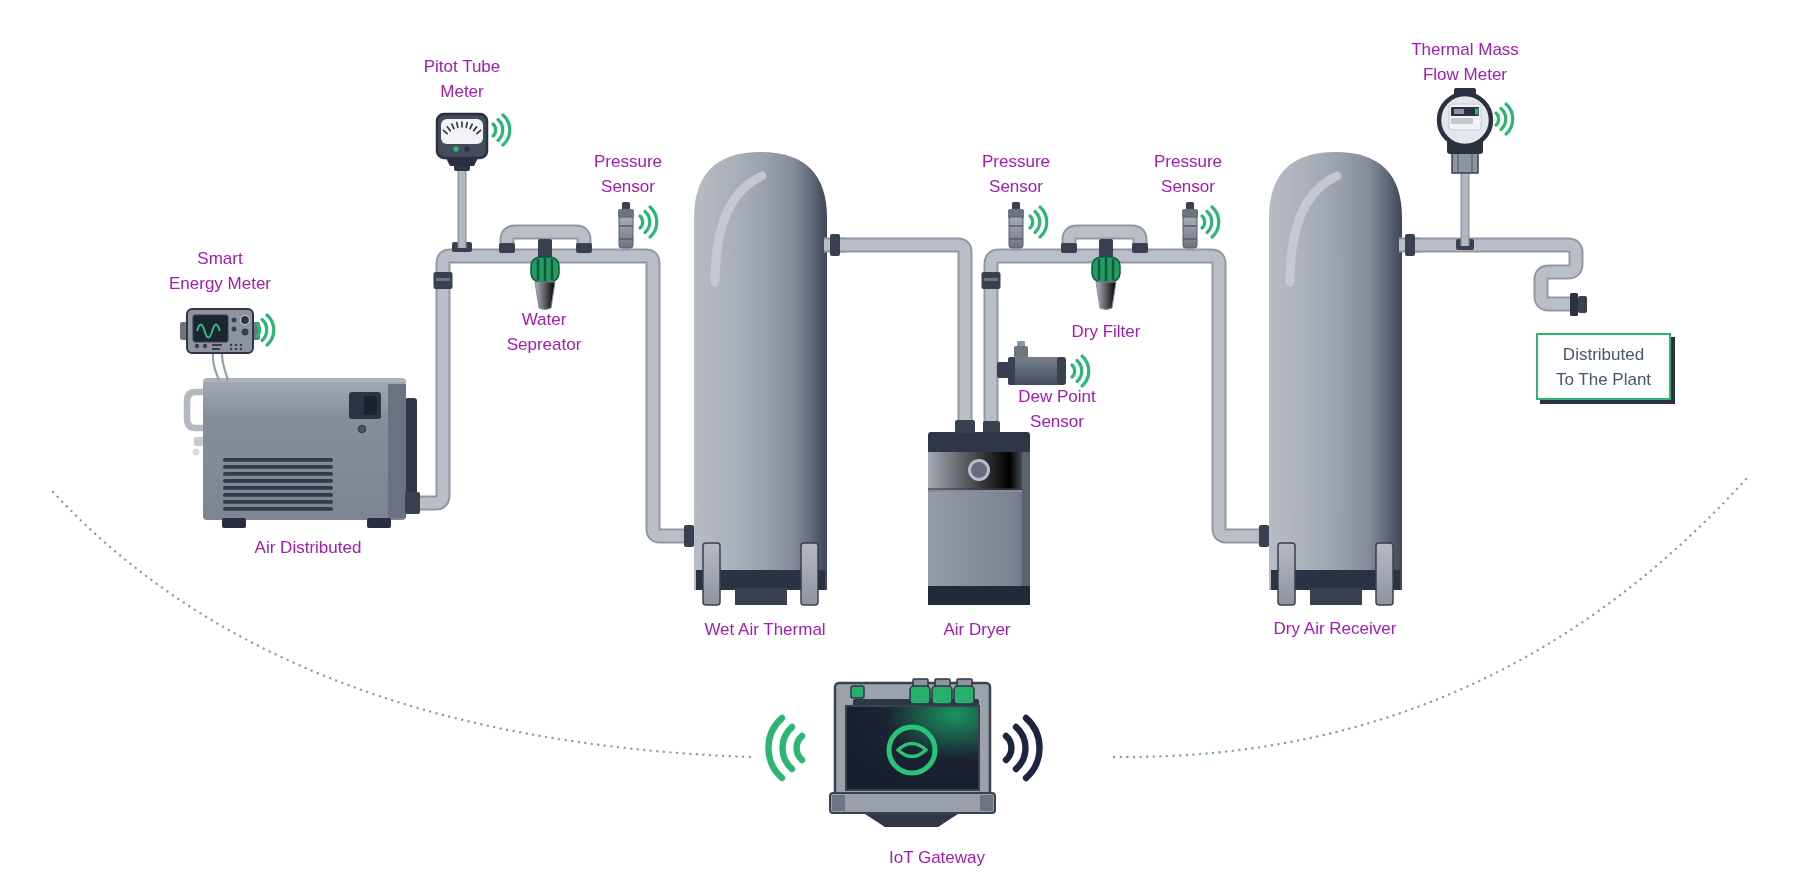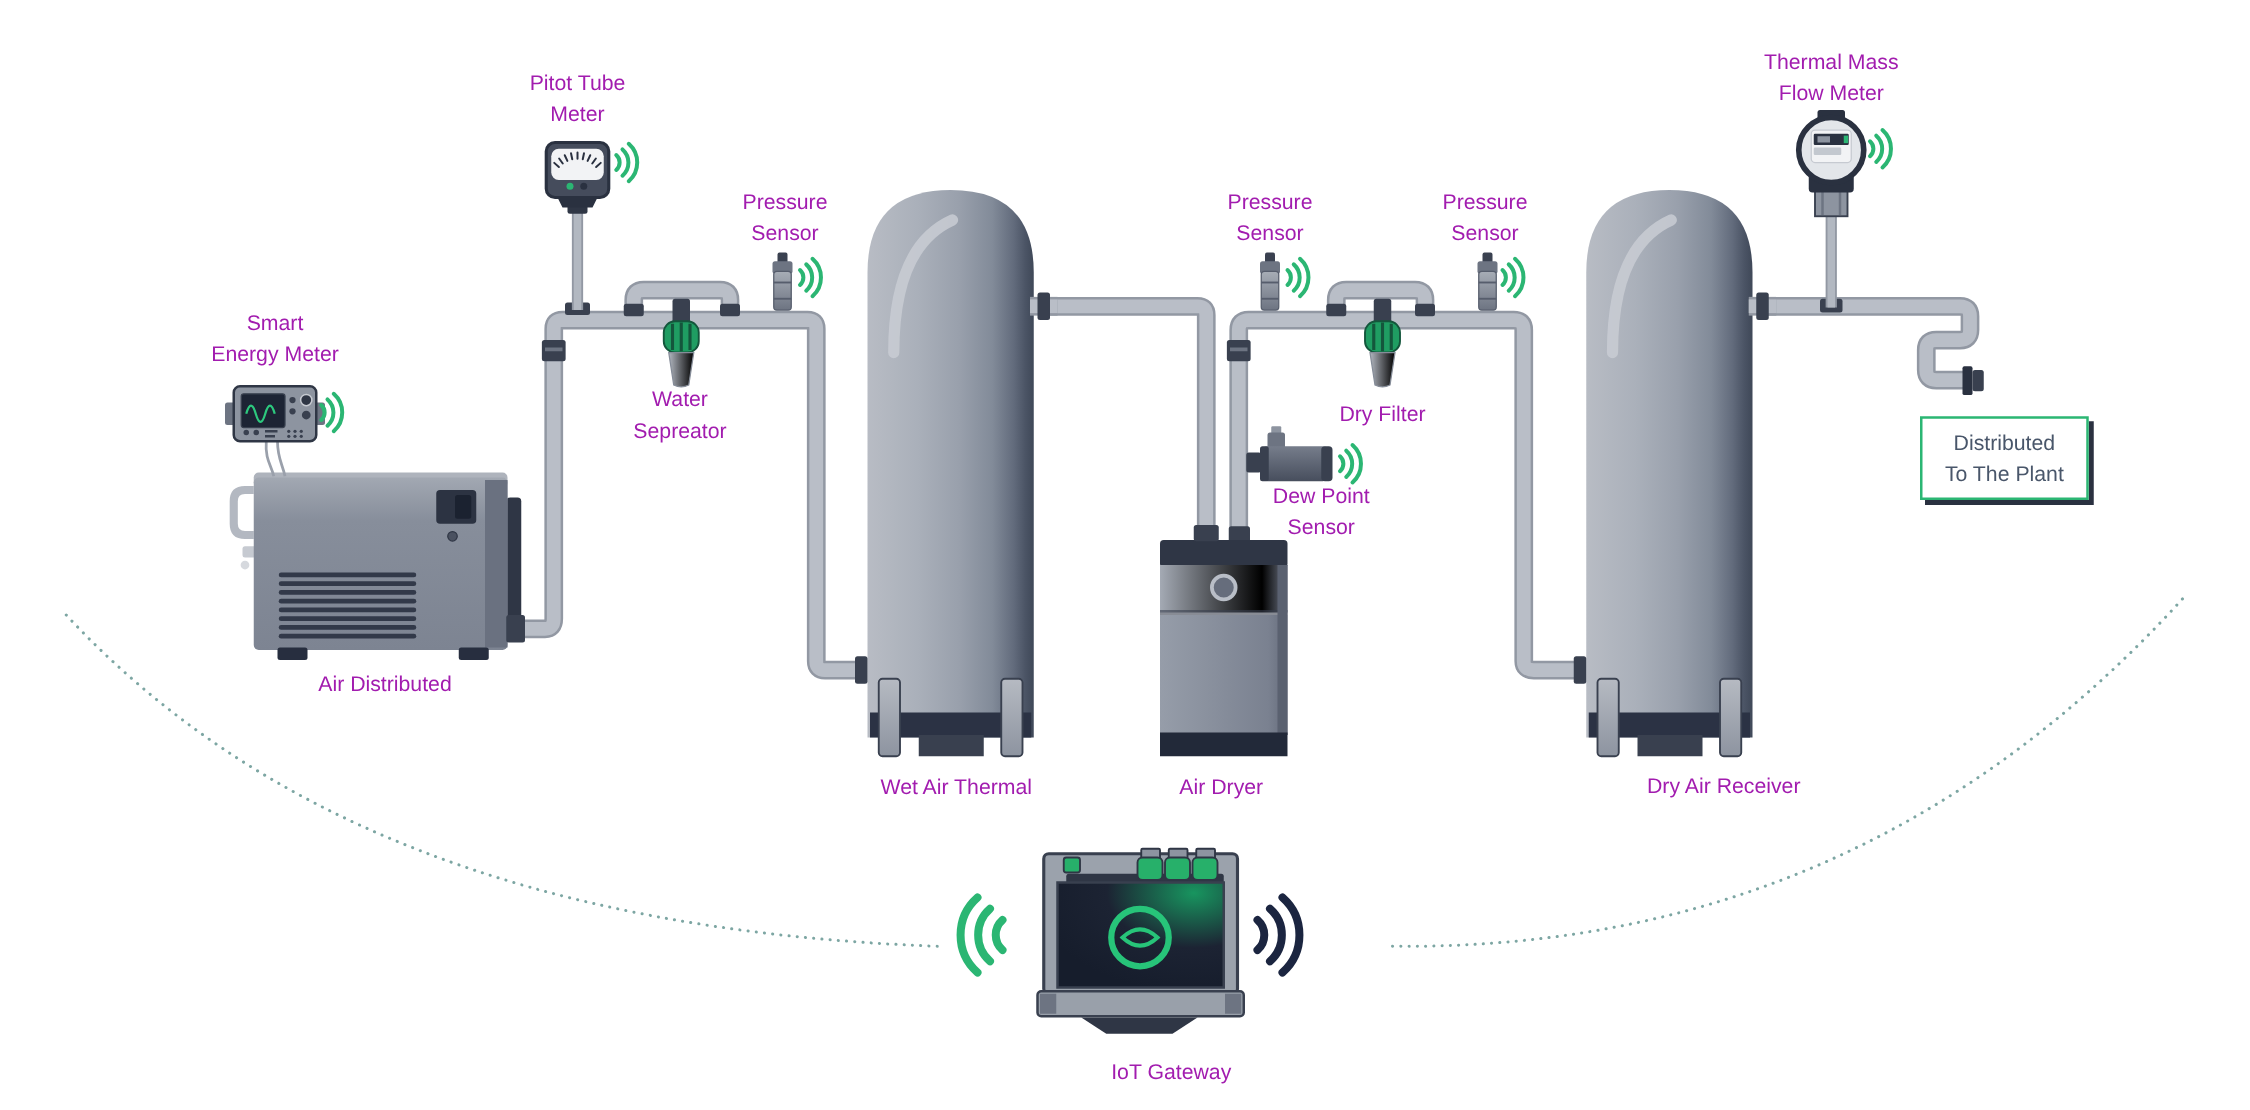--- a/index.html
+++ b/index.html
@@ -307,19 +307,19 @@
 Sensor</div>
   <div class="lbl" style="left:765px;top:617px;">Wet Air Thermal</div>
   <div class="lbl" style="left:1016px;top:149px;">Pressure
 Sensor</div>
   <div class="lbl" style="left:1057px;top:384px;">Dew Point
 Sensor</div>
   <div class="lbl" style="left:977px;top:617px;">Air Dryer</div>
   <div class="lbl" style="left:1106px;top:307px;margin-top:12px;">Dry Filter</div>
   <div class="lbl" style="left:1188px;top:149px;">Pressure
 Sensor</div>
-  <div class="lbl" style="left:1335px;top:616px;margin-left:44px;">Dry Air Receiver</div>
+  <div class="lbl" style="left:1335px;top:616px;">Dry Air Receiver</div>
   <div class="lbl" style="left:1465px;top:37px;">Thermal Mass
 Flow Meter</div>
   <div class="lbl" style="left:913px;top:845px;margin-left:24px;">IoT Gateway</div>
   <div class="plant-box">Distributed
 To The Plant</div>
 </div>
 
 </body></html>

